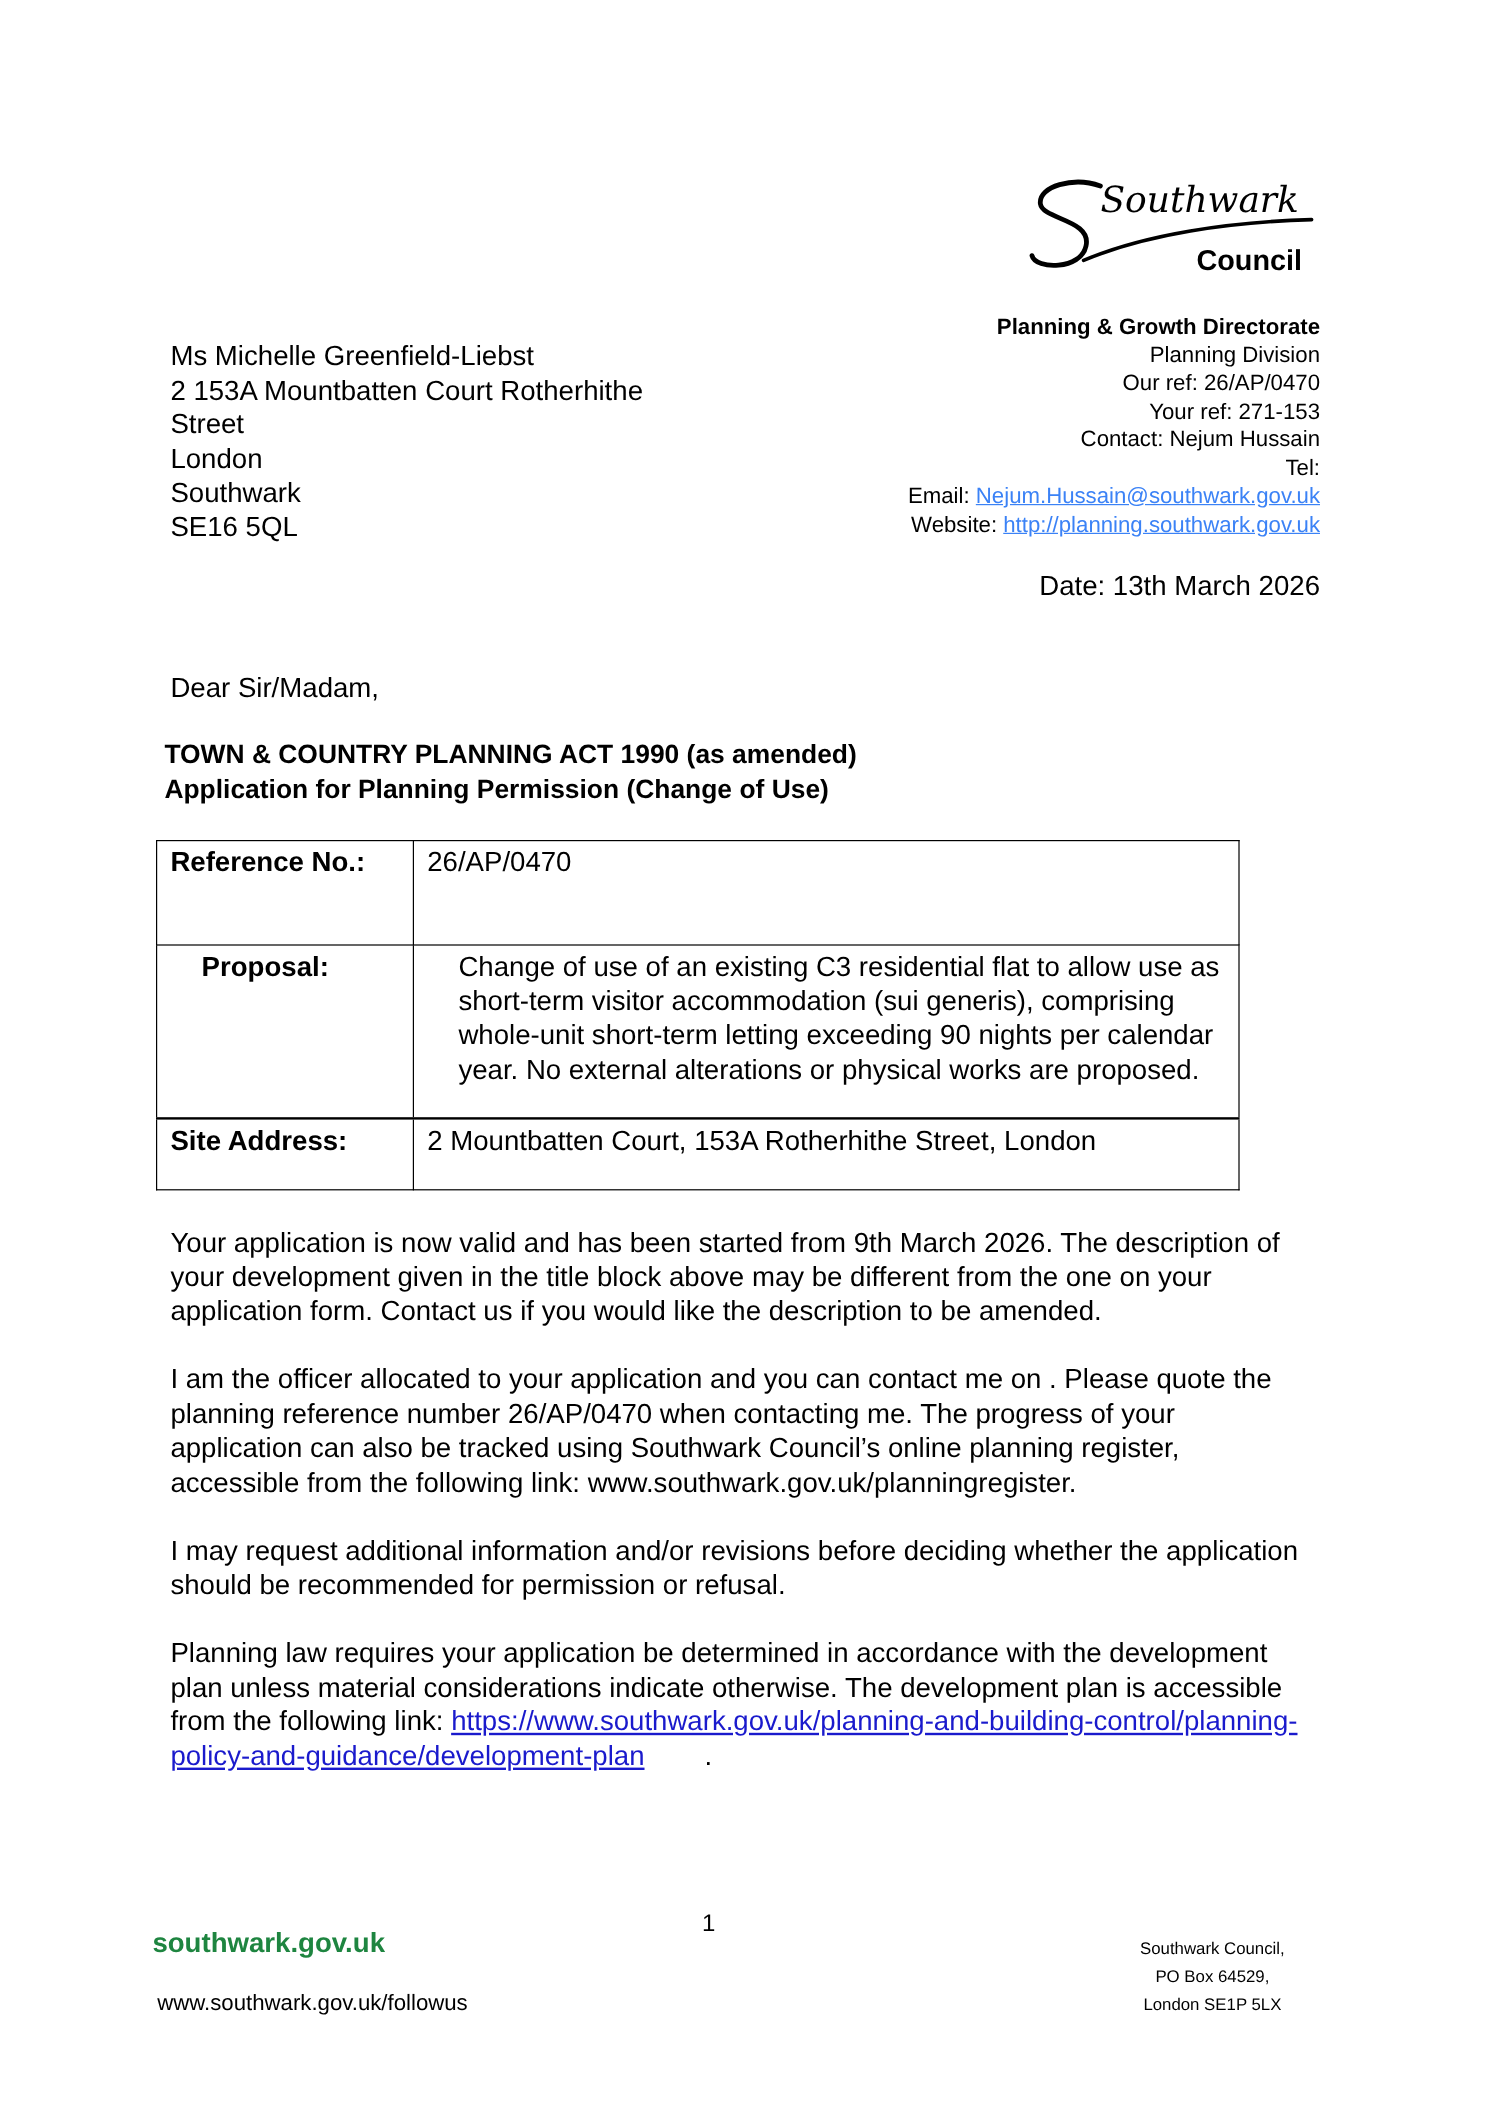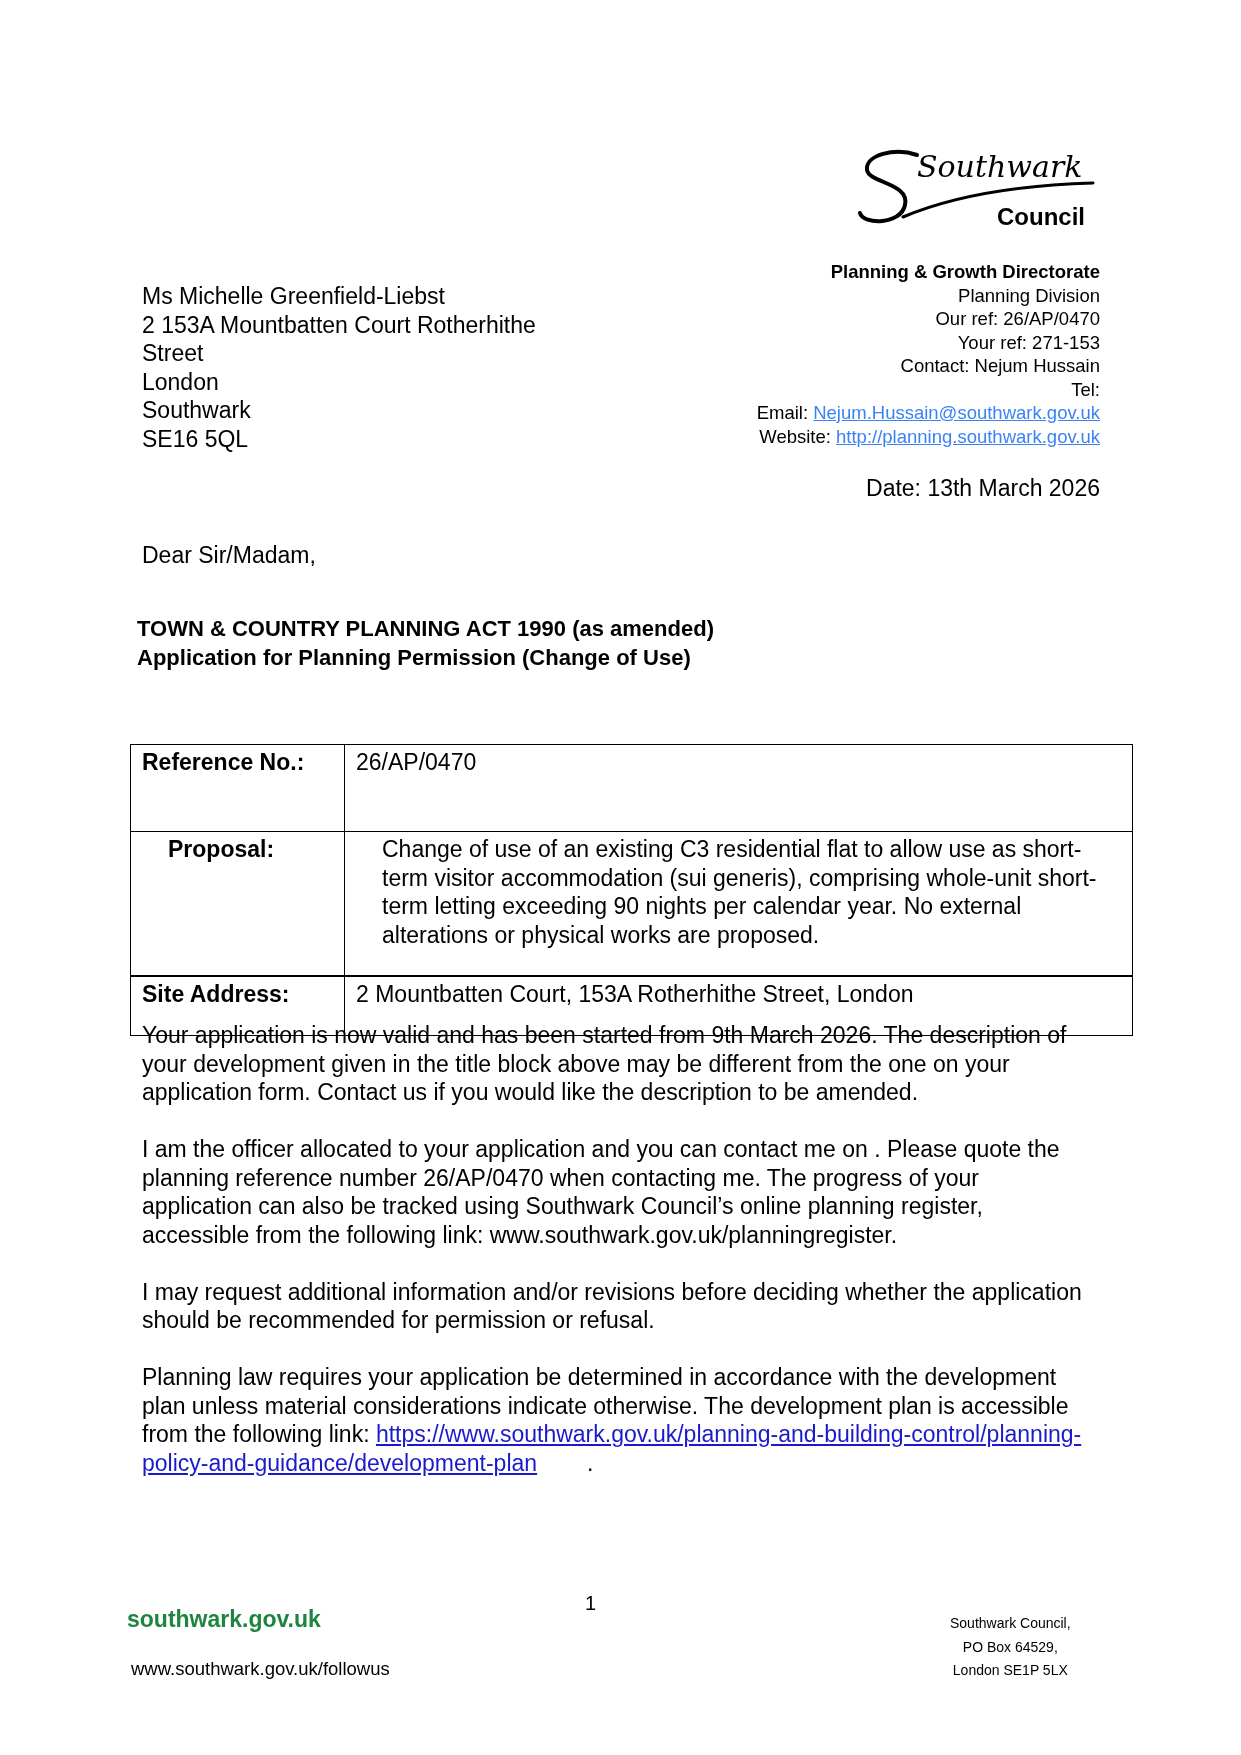--- a/index.html
+++ b/index.html
@@ -5,23 +5,23 @@
   html, body { margin:0; padding:0; background:#ffffff; }
   body { width:1241px; height:1755px; position:relative; overflow:hidden;
          font-family:"Liberation Sans", sans-serif; color:#000; }
   .abs { position:absolute; }
   .logo { left:855px; top:125px; width:245px; height:115px; }
   .directorate { right:141px; top:260px; text-align:right; font-size:18.5px; line-height:23.5px; }
   .directorate .bold { font-weight:bold; }
   .directorate a { color:#3b82f6; text-decoration:underline; }
   .recipient { left:142px; top:282px; font-size:23px; line-height:28.5px; }
   .date { right:141px; top:475px; font-size:23px; }
-  .salutation { left:142px; top:542px; font-size:23px; }
+  .salutation { left:142px; top:560px; font-size:23px; }
   .heading { left:137px; top:614px; font-size:22px; line-height:29px; font-weight:bold; }
-  table.info { position:absolute; left:130px; top:700px; width:1003px; border-collapse:collapse; font-size:23px;margin-top:44px; }
+  table.info { position:absolute; left:130px; top:700px; width:903px; border-collapse:collapse; font-size:23px; }
   table.info td { border:1.5px solid #000; vertical-align:top; padding:3px 11px; line-height:28.5px; }
   table.info td.lbl { width:165px; font-weight:bold; }
   table.info tr.r1 td { height:80px; }
   table.info tr.r2 td { height:137px;padding-left:37px; }
   table.info tr.r2 td, table.info tr.r3 td { }
   table.info tr.r3 td { height:52px; border-top:2.5px solid #000; }
   .body { left:142px; width:950px; font-size:23px; line-height:28.5px; }
   .body p { margin:0 0 28.5px 0; }
   .body a { color:#1a1acc; text-decoration:underline; }
   .pagenum { left:585px; top:1592px; font-size:20px; }

